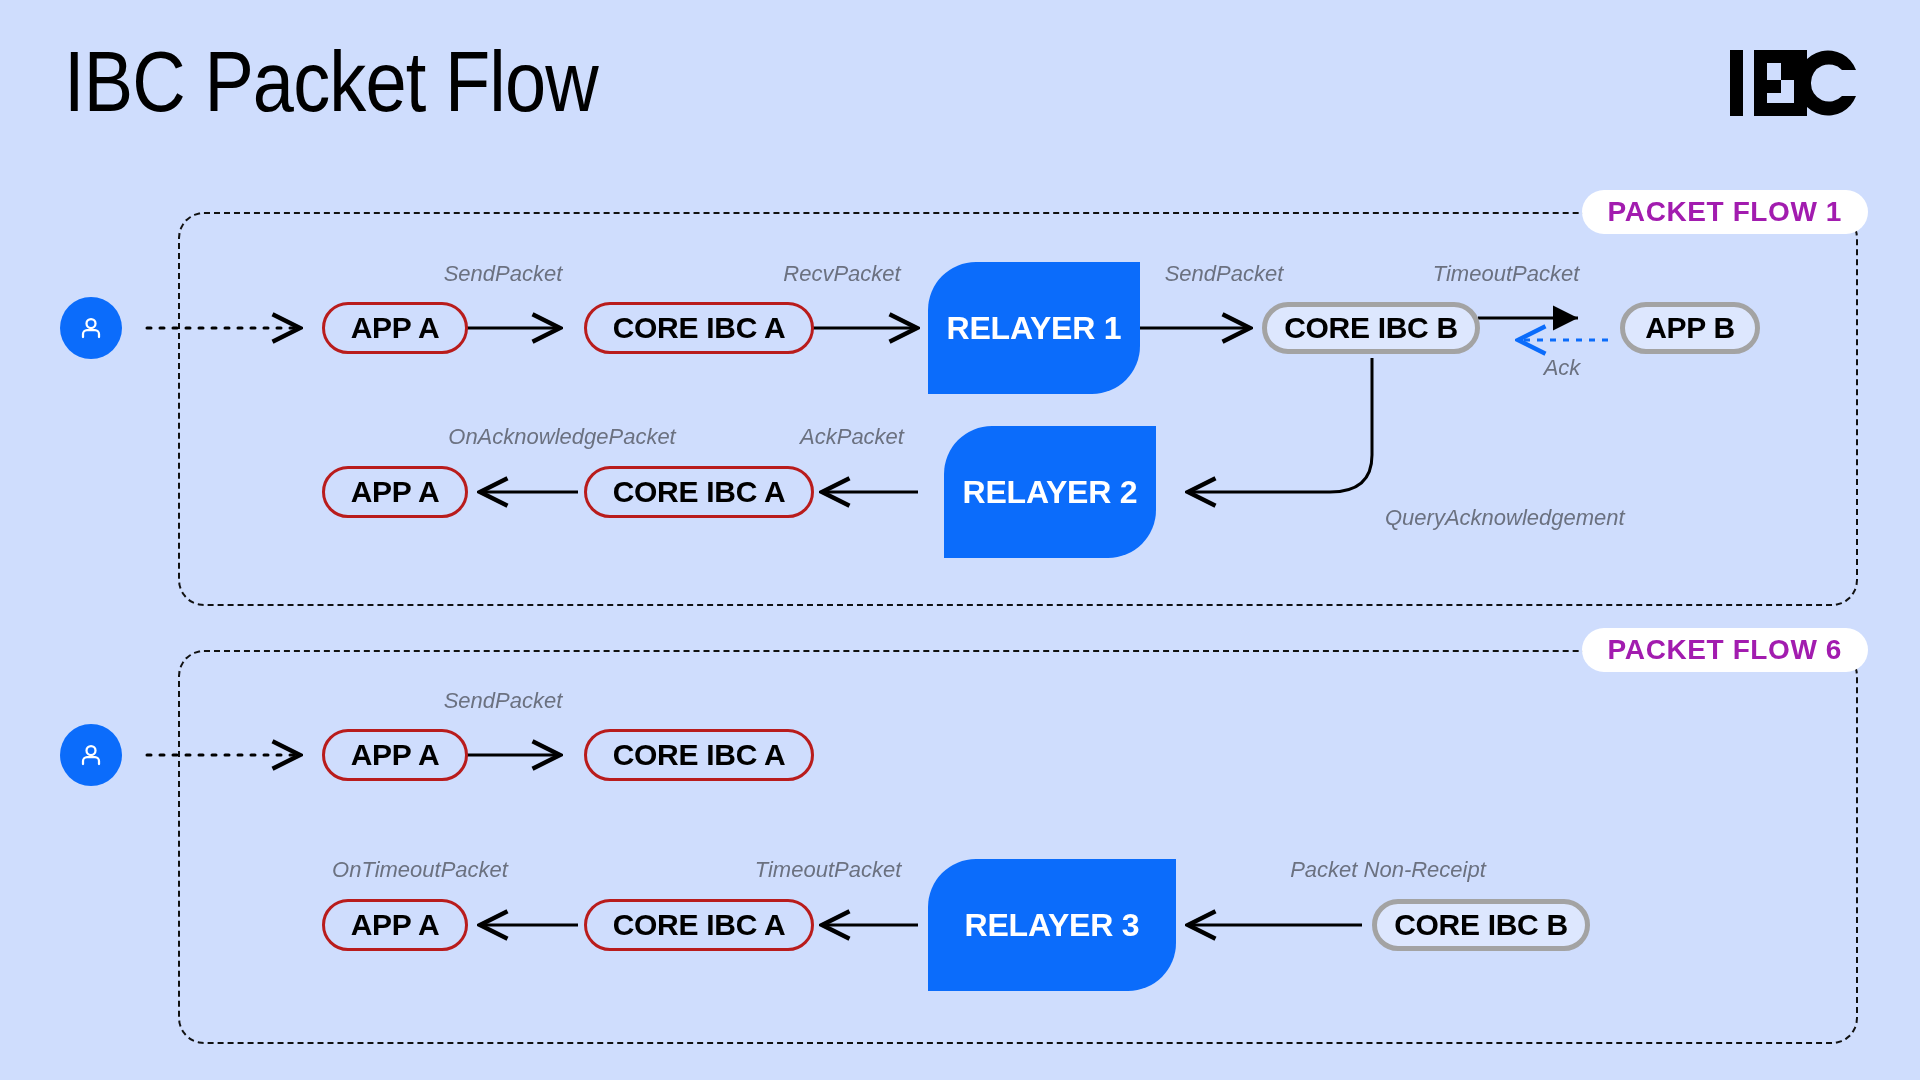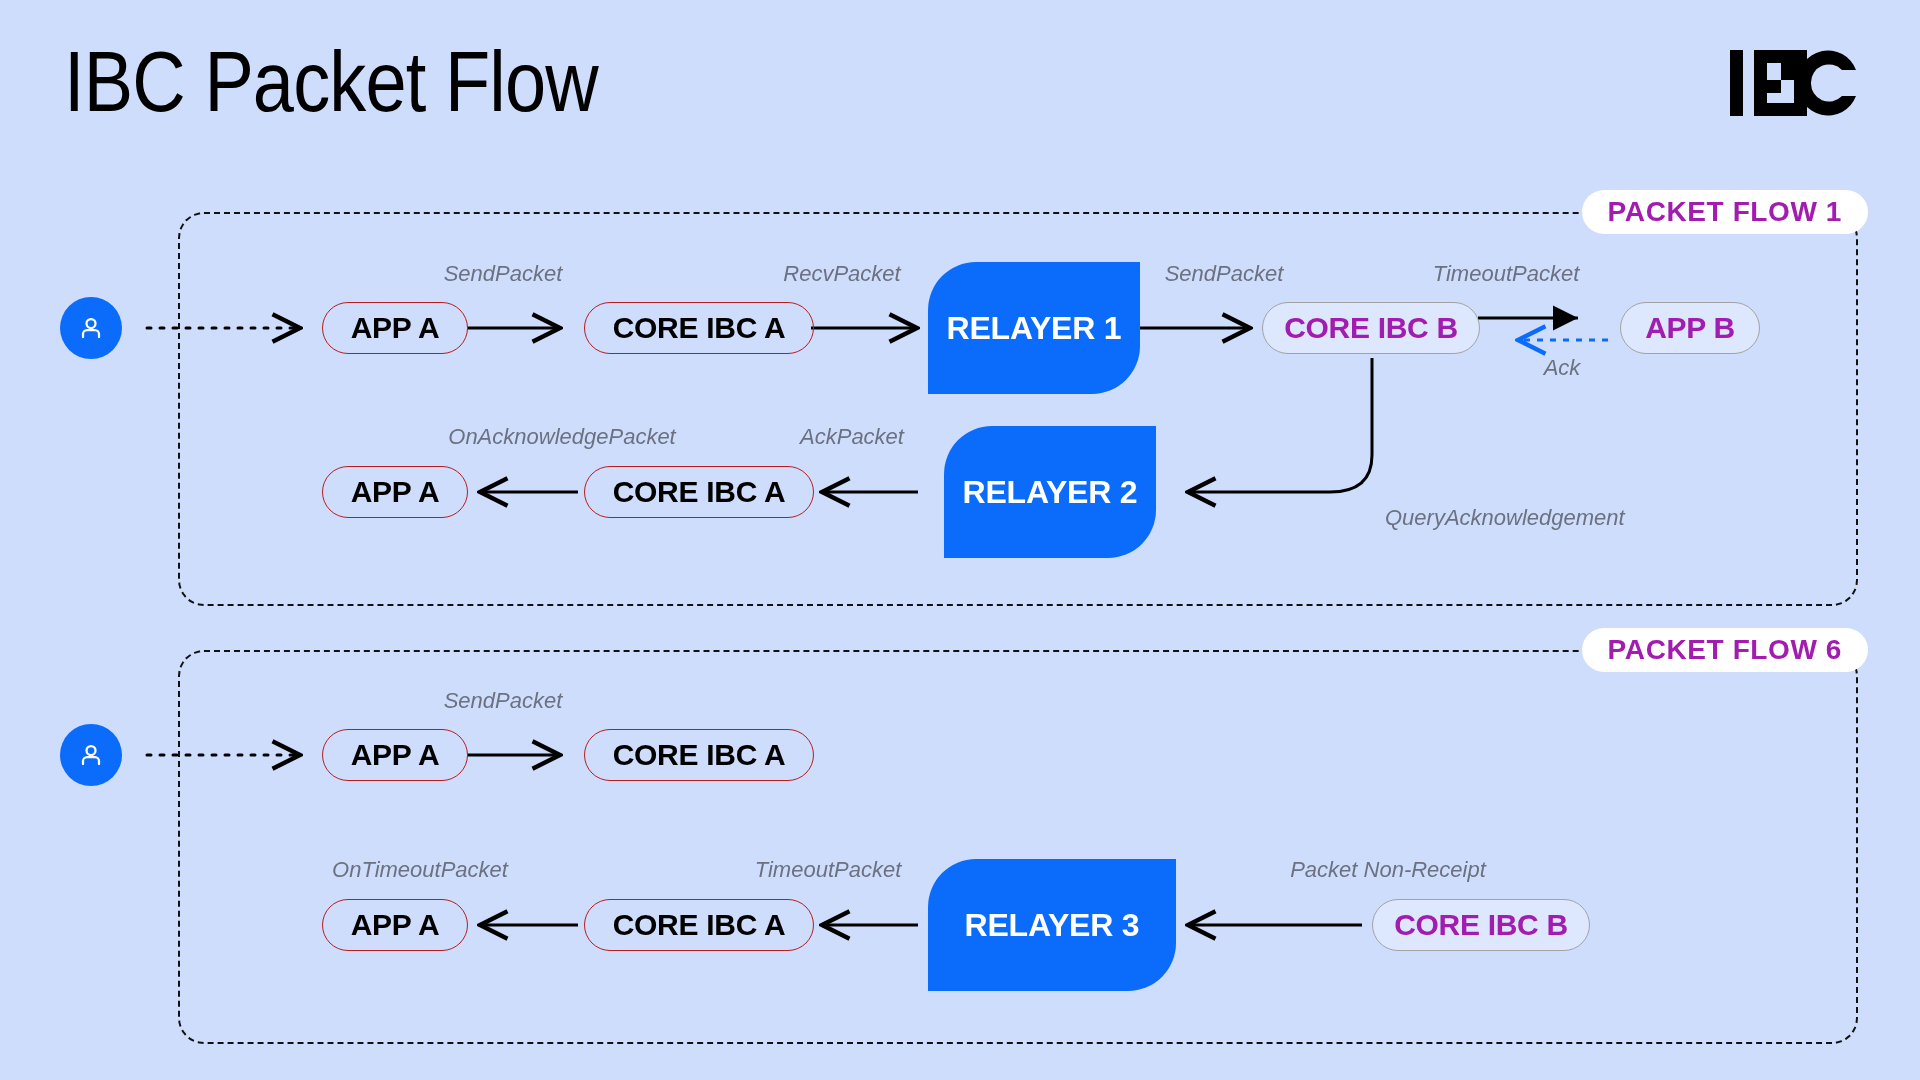--- a/index.html
+++ b/index.html
@@ -52,22 +52,22 @@
   
   .node{
     position:absolute;
     height:52px;
     display:flex; align-items:center; justify-content:center;
     border-radius:999px;
     font-size:30px; font-weight:700; letter-spacing:-.3px;
     white-space:nowrap;
     z-index:4;
   }
-  .node.black{ border:1px solid #b91c1c; color:#000; background:transparent; }
-  .node.blue{ border:1px solid #a3a3a3; color:#a21caf; background:#dde7fe; }
+  .node.black{ border:3px solid #b91c1c; color:#000; background:transparent; }
+  .node.blue{ border:5px solid #a3a3a3; color:#000000; background:#dde7fe; }
 
   .relayer{
     position:absolute;
     background:#0b6cfb;
     color:#fff;
     display:flex; align-items:center; justify-content:center;
     font-size:32px; font-weight:700; letter-spacing:-.2px;
     border-radius:48px 0 48px 0;
     white-space:nowrap;
     z-index:4;

